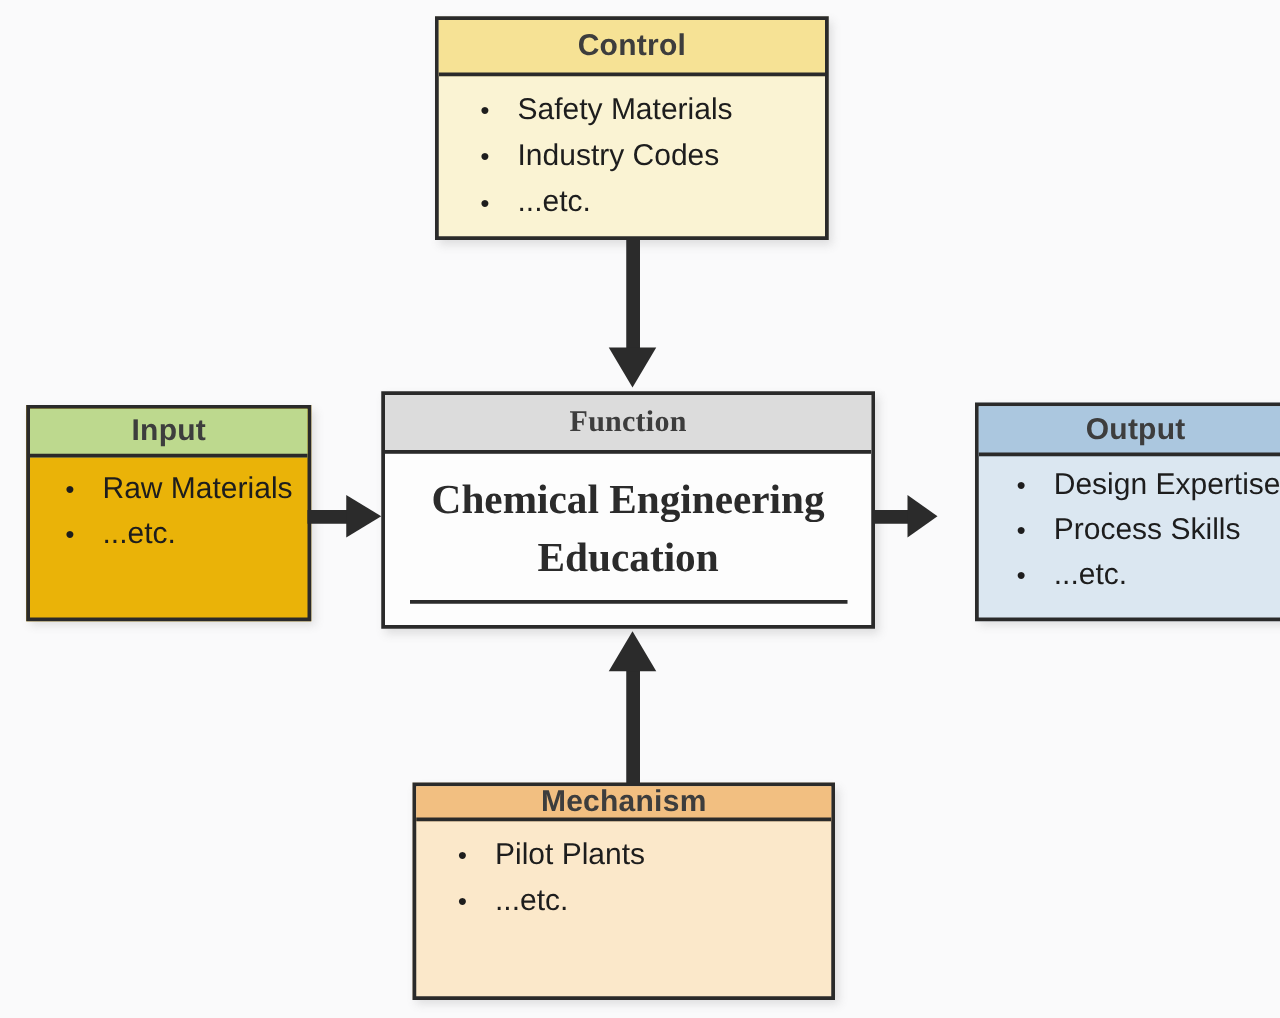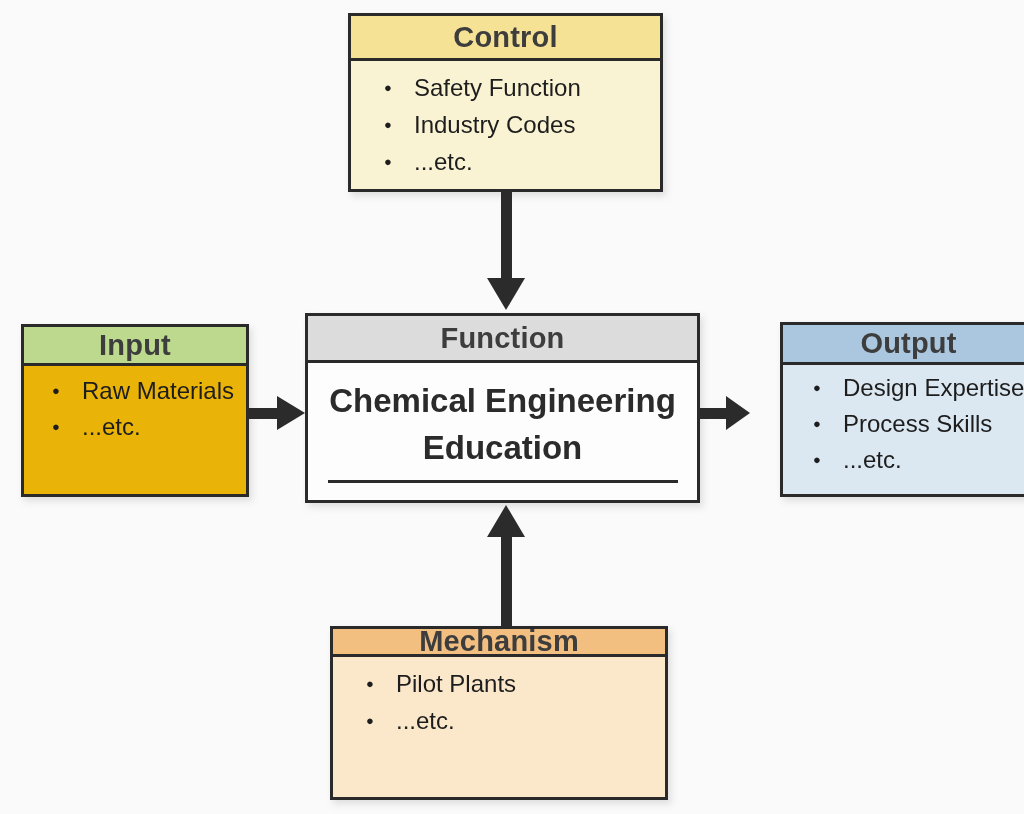--- a/index.html
+++ b/index.html
@@ -20,21 +20,21 @@
     border: 3px solid #2a2a2a;
     box-shadow: 3px 4px 7px rgba(100,100,100,0.18);
     background: #fff;
   }
   .box-header {
     display: flex;
     align-items: center;
     justify-content: center;
     border-bottom: 3px solid #2a2a2a;
     font-weight: bold;
-    font-size: 29px;
+    font-size: 24px;
     color: #3d3d3d;
     letter-spacing: 0.2px;
   }
   .box-items {
     list-style: none;
     font-size: 24px;
     color: #1d1d1d;
   }
   .box-items li {
     position: relative;
@@ -68,21 +68,21 @@
   .box.output .box-items { padding: 5px 0 0 30px; }
   .box.output .box-items li { height: 36px; display: flex; align-items: center; }
 
   
   .box.mechanism { left: 330px; top: 626px; width: 338px; height: 174px; background: #fbe8ca; }
   .box.mechanism .box-header { height: 28px; background: #f2bf81; }
   .box.mechanism .box-items { padding: 8px 0 0 33px; }
   .box.mechanism .box-items li { height: 37px; display: flex; align-items: center; }
 
   
-  .box.function { left: 305px; top: 313px; width: 395px; height: 190px; background: #fdfdfd; }
+  .box.function { left: 305px; top: 313px; width: 395px; height: 190px; background: #fdfdfd; font-family: Liberation Serif, serif; }
   .box.function .box-header { height: 47px; background: #dcdcdc; }
   .function-text {
     padding-top: 14px;
     text-align: center;
     font-weight: bold;
     font-size: 33px;
     line-height: 47px;
     color: #2b2b2b;
   }
   .function-underline {
@@ -130,21 +130,21 @@
 </head>
 <body>
 
 <div class="stage">
 
   <section class="box control">
     <header class="box-header">
       <span>Control</span>
     </header>
     <ul class="box-items">
-      <li>Safety Function</li>
+      <li>Safety Materials</li>
       <li>Industry Codes</li>
       <li>...etc.</li>
     </ul>
   </section>
 
   <section class="box input">
     <header class="box-header">
       <span>Input</span>
     </header>
     <ul class="box-items">

